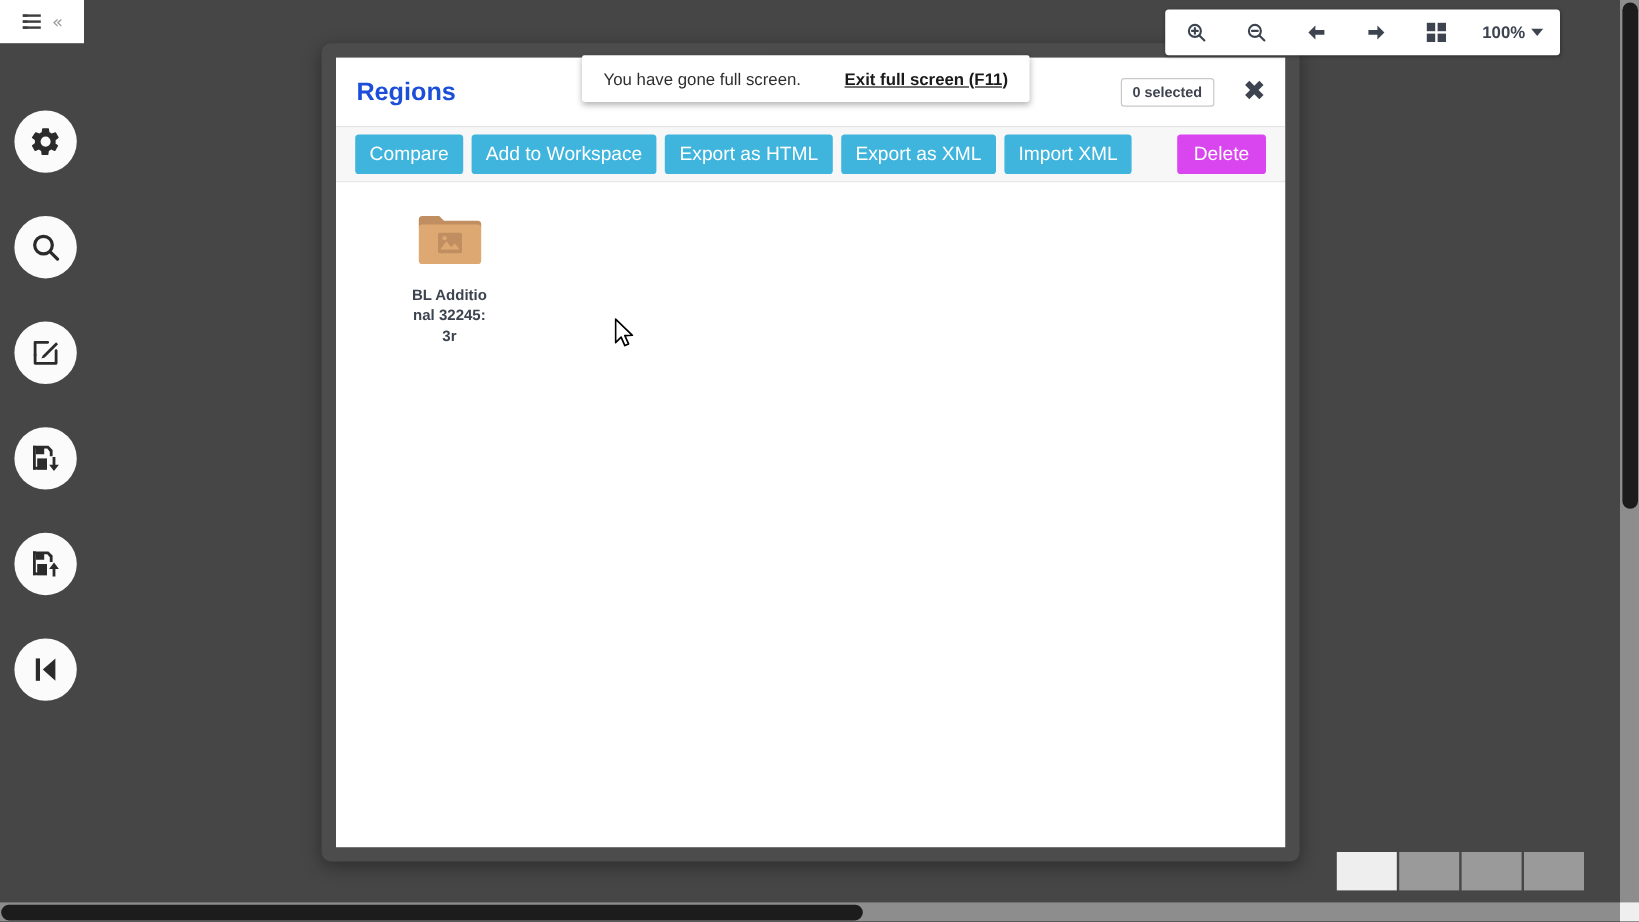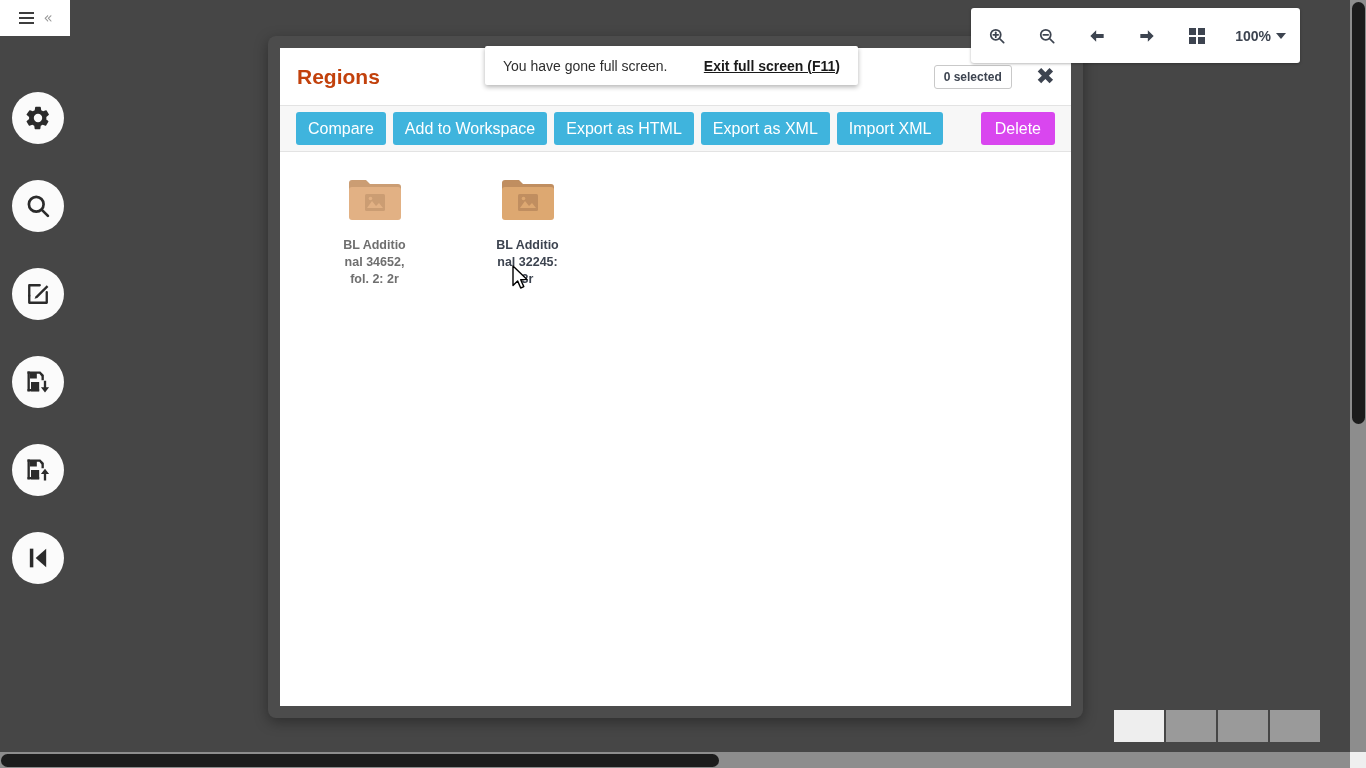--- a/index.html
+++ b/index.html
@@ -86,21 +86,21 @@
     justify-content: center;
     cursor: pointer;
   }
   .side-btn svg { display: block; }
 
   
   .top-toolbar {
     position: absolute;
     right: 66px;
     top: 8px;
-    height: 55px;
+    height: 38px;
     background: #ffffff;
     border-radius: 3px;
     display: flex;
     align-items: center;
     padding: 0 14px;
     gap: 26px;
     box-shadow: 0 1px 3px rgba(0,0,0,0.28);
     z-index: 8;
   }
   .tool-ic {
@@ -162,21 +162,21 @@
     flex: 0 0 58px;
     border-bottom: 1px solid #e3e3e3;
     display: flex;
     align-items: center;
     padding: 0 16px 0 17px;
     position: relative;
   }
   .modal-title {
     font-size: 21px;
     font-weight: bold;
-    color: #c2410c;
+    color: #1d4ed8;
     font-family: "Liberation Sans", sans-serif;
   }
   .header-right {
     margin-left: auto;
     display: flex;
     align-items: center;
     gap: 24px;
   }
   .sel-badge {
     border: 1px solid #c9c9c9;
@@ -477,32 +477,20 @@
         <button class="btn btn-primary">Compare</button>
         <button class="btn btn-primary">Add to Workspace</button>
         <button class="btn btn-primary">Export as HTML</button>
         <button class="btn btn-primary">Export as XML</button>
         <button class="btn btn-primary">Import XML</button>
         <button class="btn btn-danger">Delete</button>
       </div>
 
       <div class="modal-body">
 
-        <div class="item">
-          <span>
-            <svg width="58" height="48" viewBox="0 0 58 48">
-              <path d="M3 7a3 3 0 0 1 3-3h14l4 4h28a3 3 0 0 1 3 3v3H3z" fill="#cb9d73"></path>
-              <rect x="3" y="11" width="52" height="33" rx="3" fill="#e2b184"></rect>
-              <rect x="19" y="18" width="20" height="17" rx="1.5" fill="#cb9d73"></rect>
-              <path d="M21 32l5-7 4 5 3-3 4 5z" fill="#e2b184"></path>
-              <circle cx="24.5" cy="22.5" r="1.8" fill="#e2b184"></circle>
-            </svg>
-          </span>
-          <span class="item-label">BL Additional 34652, fol. 2: 2r</span>
-        </div>
 
         <div class="item sel">
           <span>
             <svg width="58" height="48" viewBox="0 0 58 48">
               <path d="M3 7a3 3 0 0 1 3-3h14l4 4h28a3 3 0 0 1 3 3v3H3z" fill="#c08e60"></path>
               <rect x="3" y="11" width="52" height="33" rx="3" fill="#dda871"></rect>
               <rect x="19" y="18" width="20" height="17" rx="1.5" fill="#c08e60"></rect>
               <path d="M21 32l5-7 4 5 3-3 4 5z" fill="#dda871"></path>
               <circle cx="24.5" cy="22.5" r="1.8" fill="#dda871"></circle>
             </svg>

